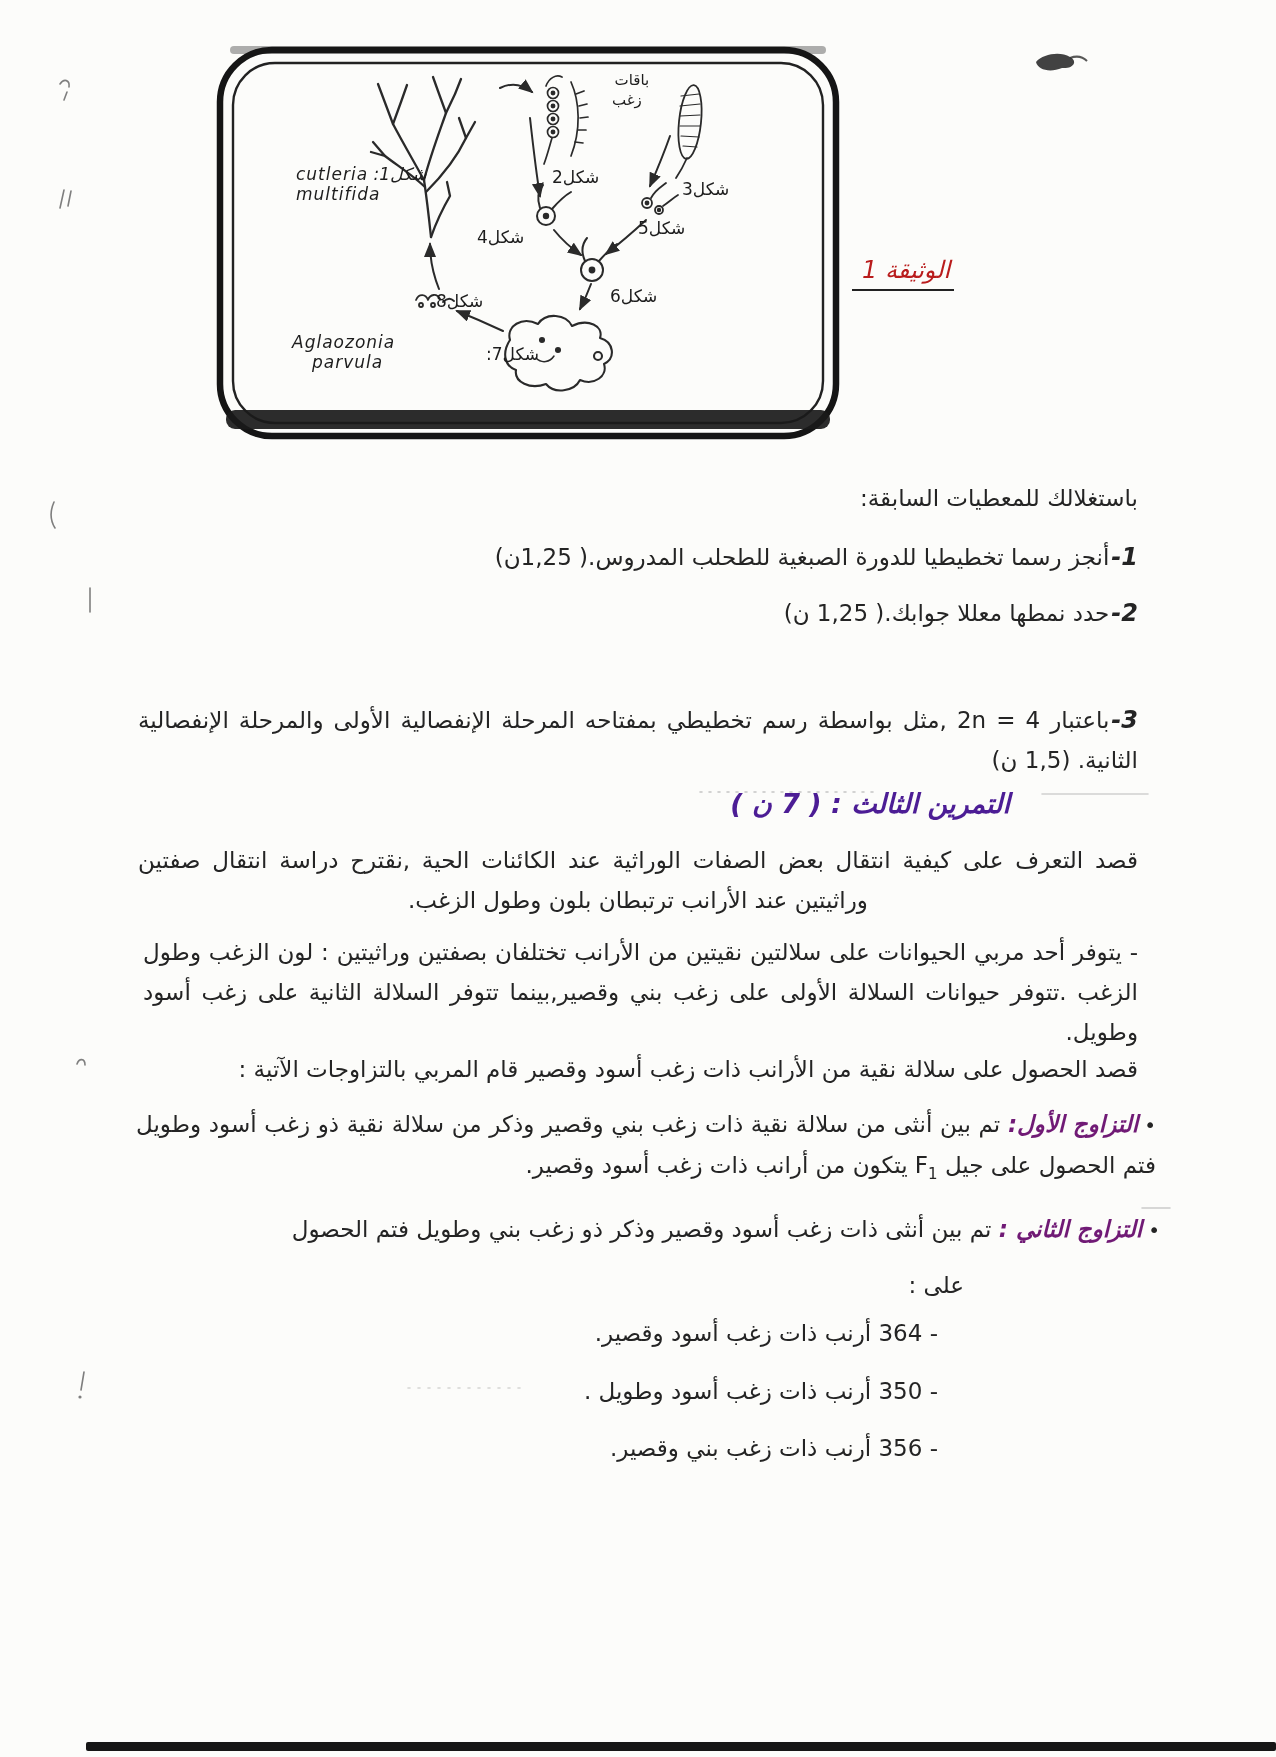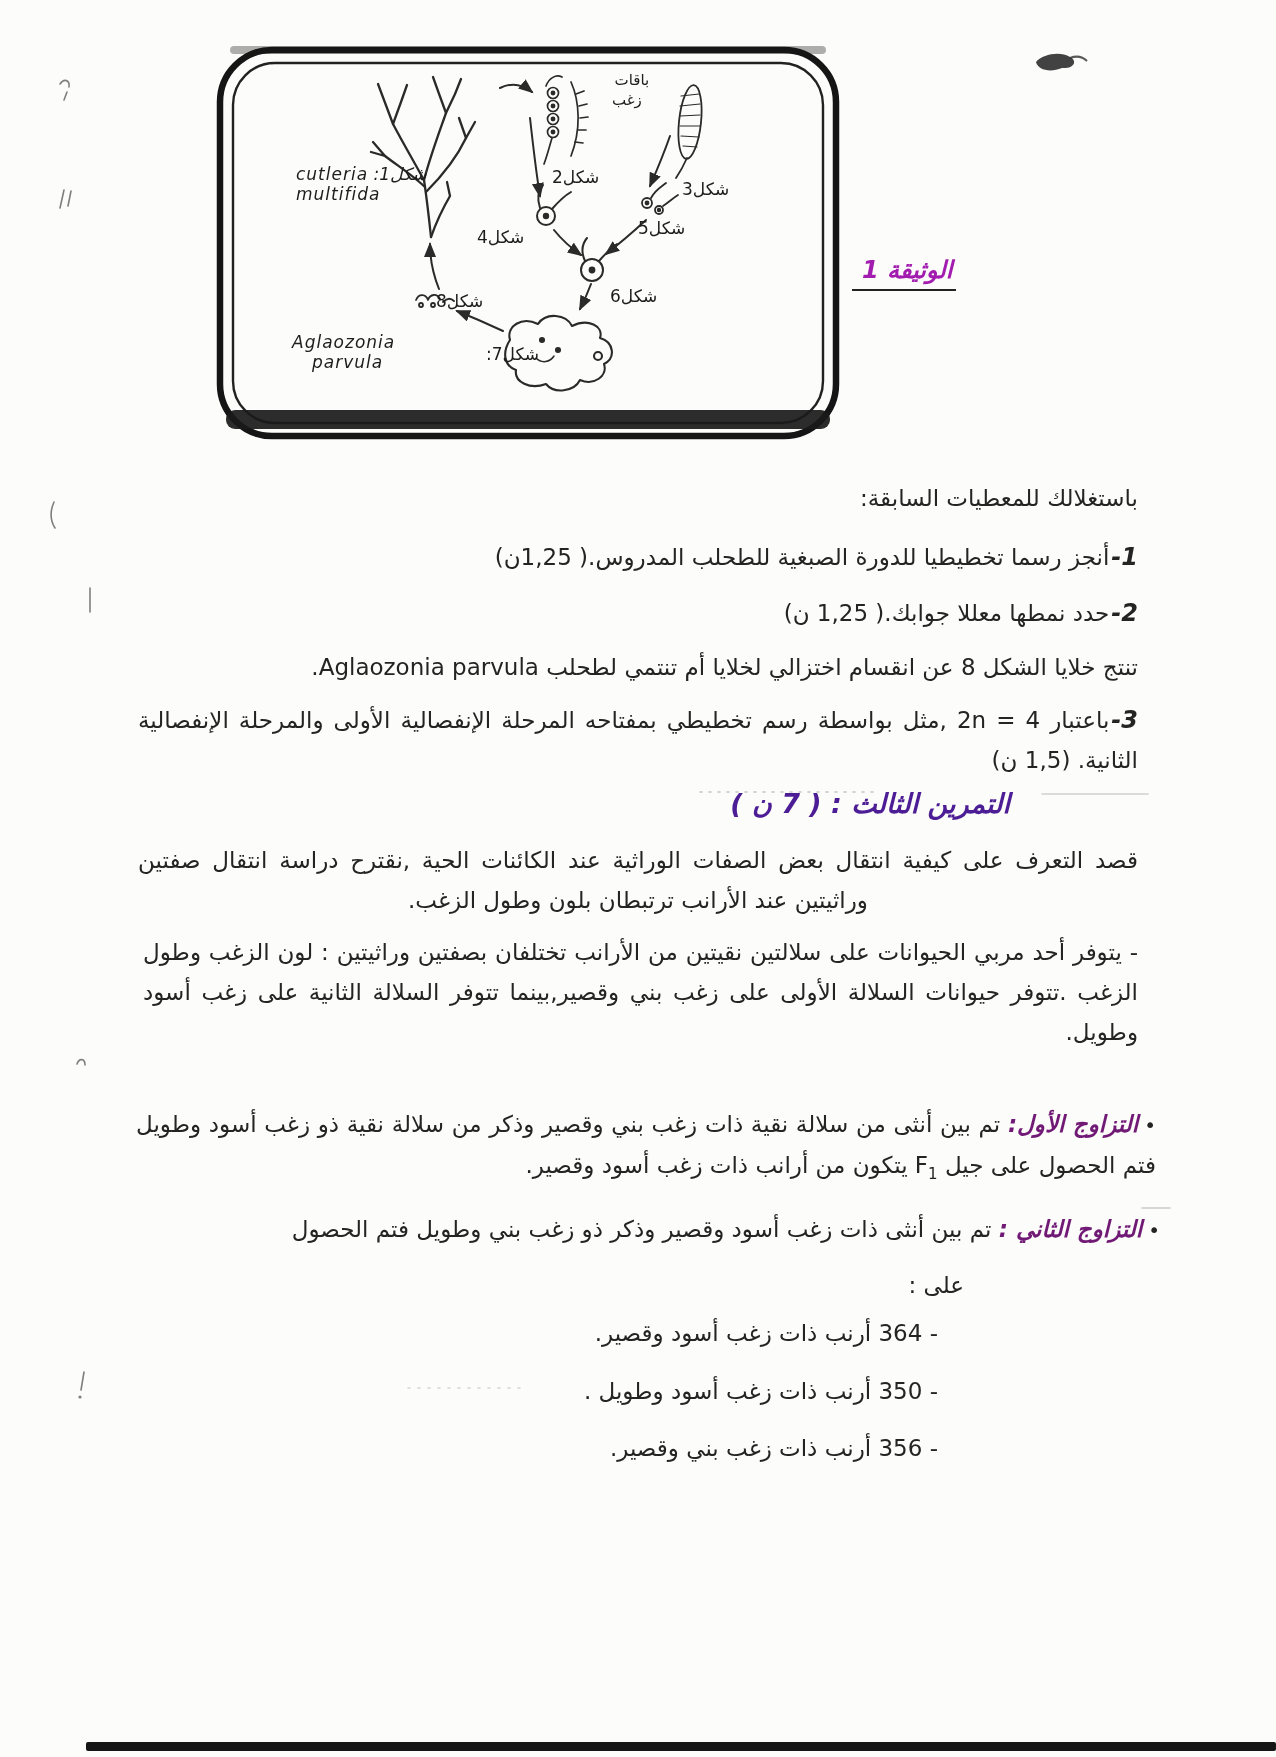--- a/index.html
+++ b/index.html
@@ -22,21 +22,21 @@
   }
   .qnum { font-weight:bold; font-style:italic; font-size:24px; padding-left:2px; }
   .heading {
     position:absolute; direction:rtl; white-space:nowrap;
     font-size:27px; font-weight:bold; font-style:italic; color:#4c1d95;
   }
   .cross-label { font-weight:bold; font-style:italic; color:#701a75; }
   .bullet { font-size:20px; padding-left:6px; }
   .doc-label {
     position:absolute; left:852px; top:256px; direction:rtl; white-space:nowrap;
-    font-size:24px; font-weight:bold; font-style:italic; color:#a21caf;
+    font-size:24px; font-weight:normal; font-style:italic; color:#b91c1c;
     border-bottom:2.5px solid #222; padding:0 4px 5px 10px;
   }
   .figure-box { position:absolute; left:200px; top:40px; width:660px; height:420px; }
   .diag-label {
     position:absolute; font-size:17px; color:#1d1d1d; line-height:20px; white-space:nowrap;
   }
   .diag-label.latin { font-style:italic; letter-spacing:1px; }
   .diag-label.ar-label { direction:rtl;text-align:center; }
   .ink { stroke:#2a2a2a; fill:none; stroke-linecap:round; stroke-linejoin:round; }
   .bottom-band {
@@ -194,32 +194,32 @@
   <div class="line" style="right:138px; top:481px;">باستغلالك للمعطيات السابقة:</div>
 
   <div class="line" style="right:138px; top:540px;">
     <span class="qnum">1-</span><span>أنجز رسما تخطيطيا للدورة الصبغية للطحلب المدروس.( 1,25ن)</span>
   </div>
 
   <div class="line" style="right:138px; top:596px;">
     <span class="qnum">2-</span><span>حدد نمطها معللا جوابك.( 1,25 ن)</span>
   </div>
 
-  <div class="line" style="right:138px; top:650px;">تنتج خلايا الشكل 8 عن انقسام اختزالي لخلايا أم تنتمي لطحلب Aglaozonia parvula.</div>
 
   <div class="para" style="right:138px; top:700px; width:1000px;">
     <span class="qnum">3-</span><span>باعتبار 2n = 4 ,مثل بواسطة رسم تخطيطي بمفتاحه المرحلة الإنفصالية الأولى والمرحلة الإنفصالية الثانية. (1,5 ن)</span>
   </div>
 
   <div class="heading" style="right:266px; top:788px;">التمرين الثالث : ( 7 ن )</div>
 
   <div class="para" style="right:138px; top:840px; width:1000px; text-align-last:center;">قصد التعرف على كيفية انتقال بعض الصفات الوراثية عند الكائنات الحية ,نقترح دراسة انتقال صفتين وراثيتين عند الأرانب ترتبطان بلون وطول الزغب.</div>
 
   <div class="para" style="right:138px; top:932px; width:995px;">- يتوفر أحد مربي الحيوانات على سلالتين نقيتين من الأرانب تختلفان بصفتين وراثيتين : لون الزغب وطول الزغب .تتوفر حيوانات السلالة الأولى على زغب بني وقصير,بينما تتوفر السلالة الثانية على زغب أسود وطويل.</div>
 
+  <div class="line" style="right:138px; top:1052px;">قصد الحصول على سلالة نقية من الأرانب ذات زغب أسود وقصير قام المربي بالتزاوجات الآتية :</div>
 
   <div class="para" style="right:120px; top:1104px; width:1020px;">
     <span class="bullet">•</span><span class="cross-label">التزاوج الأول:</span> <span>تم بين أنثى من سلالة نقية ذات زغب بني وقصير وذكر من سلالة نقية ذو زغب أسود وطويل فتم الحصول على جيل </span><span><span>F</span><sub style="font-size:15px;">1</sub></span><span> يتكون من أرانب ذات زغب أسود وقصير.</span>
   </div>
 
   <div class="line" style="right:116px; top:1212px;">
     <span class="bullet">•</span><span class="cross-label">التزاوج الثاني :</span> <span>تم بين أنثى ذات زغب أسود وقصير وذكر ذو زغب بني وطويل فتم الحصول</span>
   </div>
 
   <div class="line" style="right:312px; top:1268px;">على :</div>

